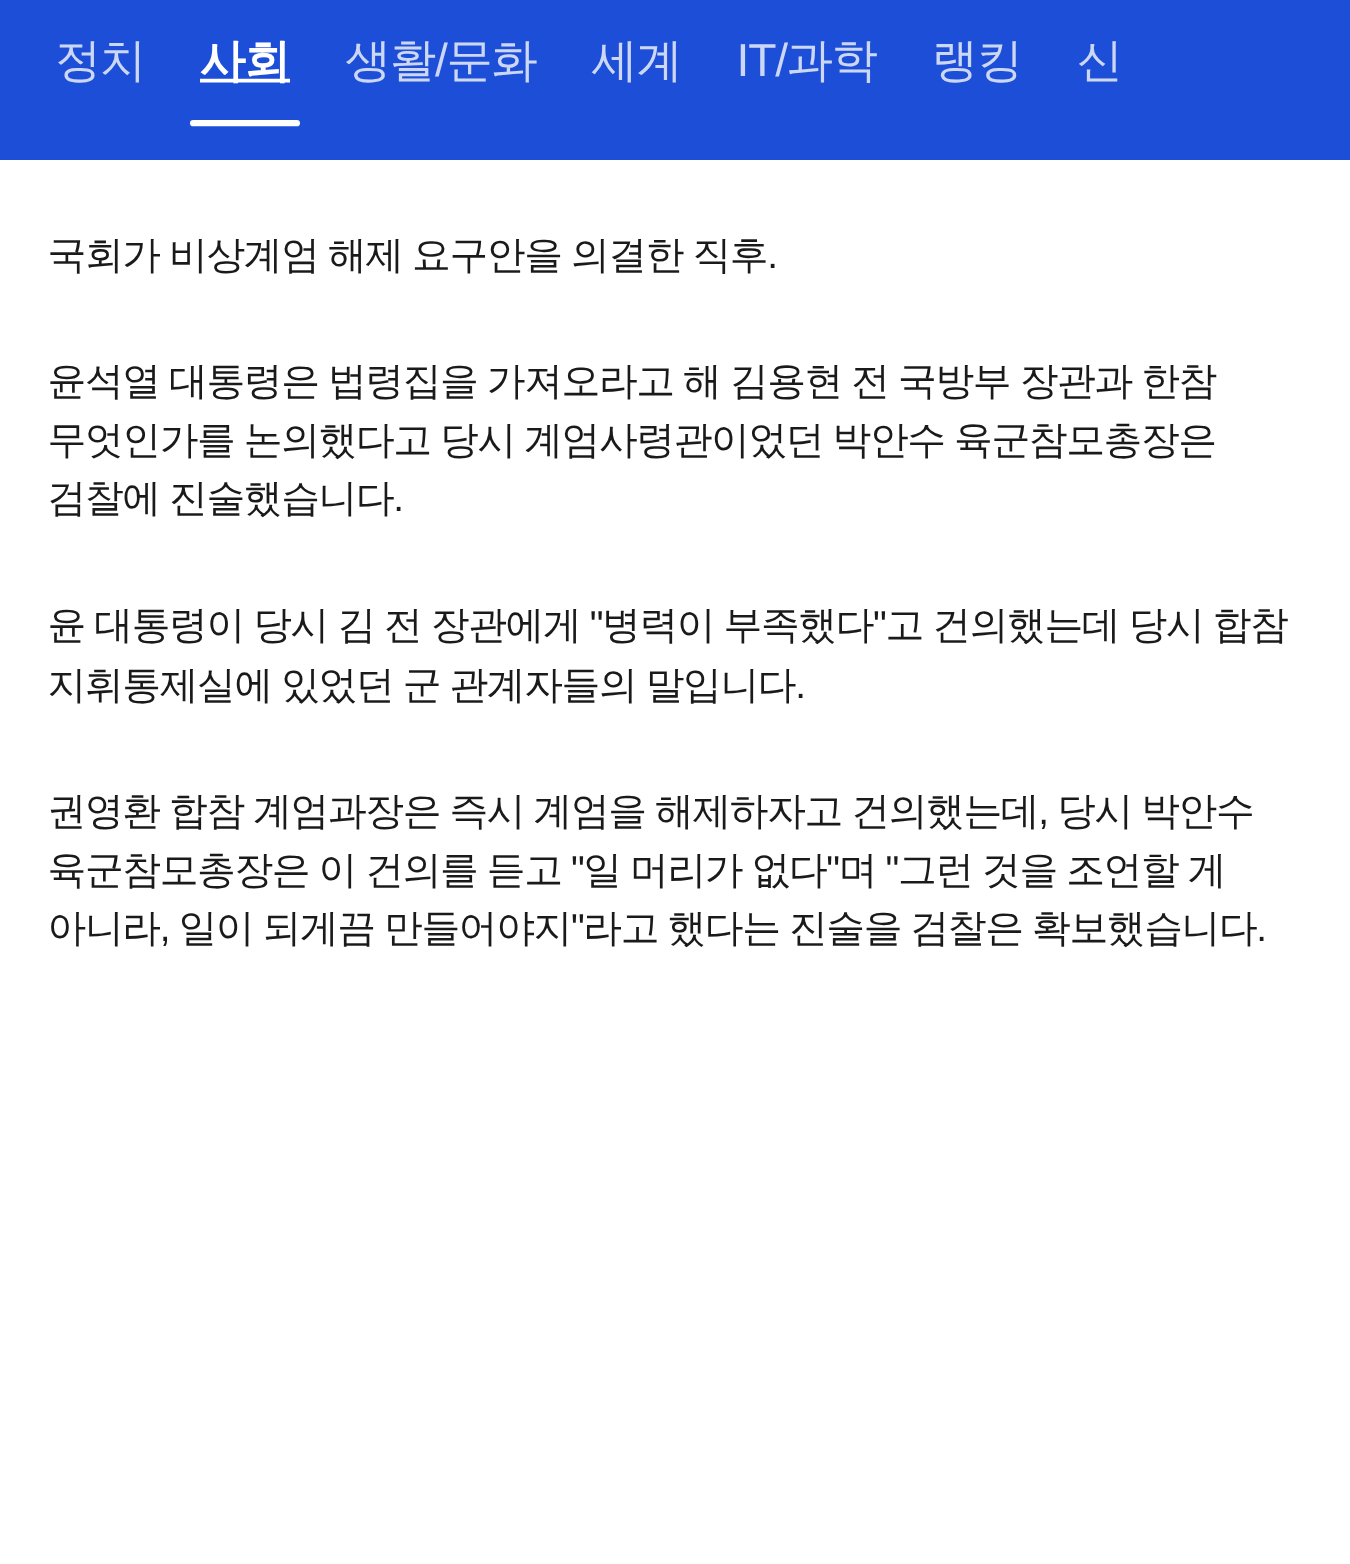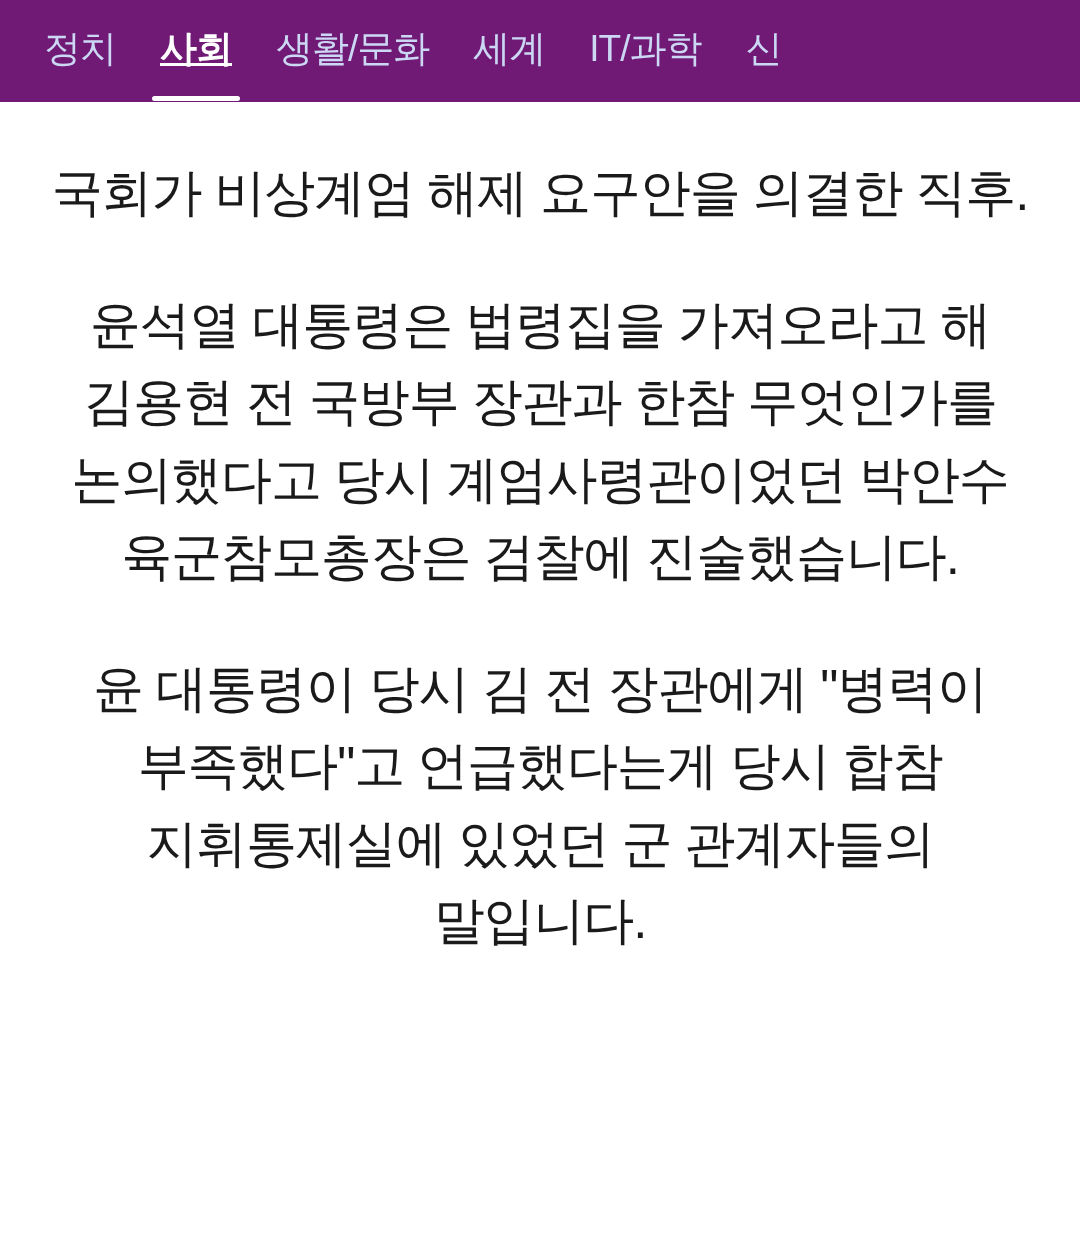--- a/index.html
+++ b/index.html
@@ -9,22 +9,22 @@
   body {
     width: 1080px;
     height: 1251px;
     background: #ffffff;
     font-family: "Liberation Sans", "DejaVu Sans", sans-serif;
     overflow: hidden;
   }
 
   
   .nav-bar {
-    background: #701a75;
-    height: 102px;
+    background: #1d4ed8;
+    height: 128px;
     display: flex;
     align-items: flex-start;
     box-sizing: border-box;
     padding: 0 0 0 22px;
     overflow: hidden;
     position: relative;
   }
   .nav-item {
     position: relative;
     height: 107px;
@@ -59,26 +59,25 @@
     border-radius: 3px;
   }
 
   
   .article {
     padding: 52px 38px 0 38px;
     box-sizing: border-box;
   }
   .article p {
     margin: 0 0 54px 0;
-    font-size: 51px;
+    font-size: 31px;
     line-height: 1.52;
     color: #1a1a1a;
     letter-spacing: -1.1px;
     word-break: keep-all;
-    text-align: center;
   }
   .article p:last-child {
     margin-bottom: 0;
   }
 </style>
 </head>
 <body>
 
 <div class="nav-bar">
   <div class="nav-item">
@@ -90,21 +89,25 @@
   <div class="nav-item">
     <span class="nav-label">생활/문화</span>
   </div>
   <div class="nav-item">
     <span class="nav-label">세계</span>
   </div>
   <div class="nav-item">
     <span class="nav-label">IT/과학</span>
   </div>
   <div class="nav-item">
+    <span class="nav-label">랭킹</span>
+  </div>
+  <div class="nav-item">
     <span class="nav-label">신</span>
   </div>
 </div>
 
 <div class="article">
   <p>국회가 비상계엄 해제 요구안을 의결한 직후.</p>
   <p>윤석열 대통령은 법령집을 가져오라고 해 김용현 전 국방부 장관과 한참 무엇인가를 논의했다고 당시 계엄사령관이었던 박안수 육군참모총장은 검찰에 진술했습니다.</p>
-  <p>윤 대통령이 당시 김 전 장관에게 "병력이 부족했다"고 언급했다는게 당시 합참 지휘통제실에 있었던 군 관계자들의 말입니다.</p>
+  <p>윤 대통령이 당시 김 전 장관에게 "병력이 부족했다"고 건의했는데 당시 합참 지휘통제실에 있었던 군 관계자들의 말입니다.</p>
+  <p>권영환 합참 계엄과장은 즉시 계엄을 해제하자고 건의했는데, 당시 박안수 육군참모총장은 이 건의를 듣고 "일 머리가 없다"며 "그런 것을 조언할 게 아니라, 일이 되게끔 만들어야지"라고 했다는 진술을 검찰은 확보했습니다.</p>
 </div>
 
 </body></html>

